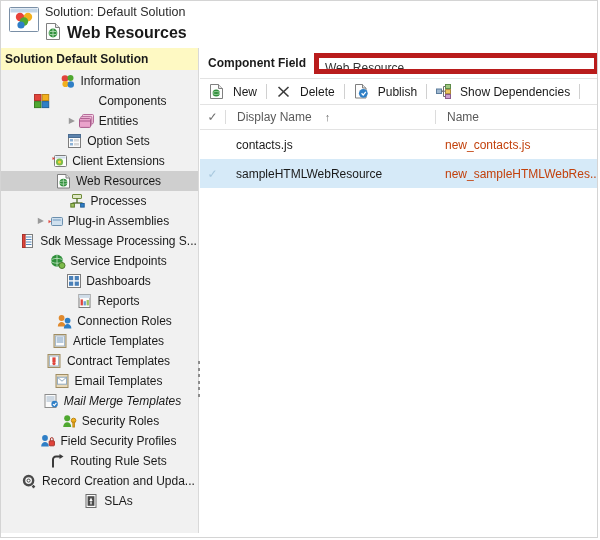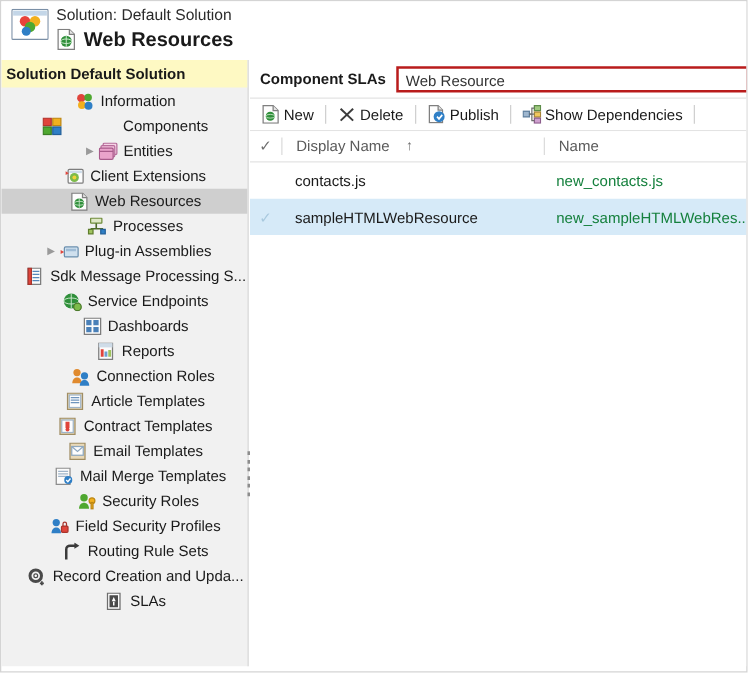--- a/index.html
+++ b/index.html
@@ -147,21 +147,21 @@
     font-size: 12px;
     font-weight: bold;
     color: #1a1a1a;
     white-space: nowrap;
     margin-right: 8px;
   }
   .component-type-input {
     flex: 1;
     height: 21px;
     line-height: 21px;
-    border: 2px solid #b91c1c;
+    border: 5px solid #b91c1c;
     background: #ffffff;
     font-size: 12px;
     color: #333333;
     padding-left: 6px;
     box-sizing: border-box;
     white-space: nowrap;
     overflow: hidden;
   }
 
   .toolbar {
@@ -169,21 +169,21 @@
     border-top: 1px solid #e3e3e3;
     border-bottom: 1px solid #e3e3e3;
     display: flex;
     align-items: center;
     background: #ffffff;
     box-sizing: border-box;
   }
   .tb-btn {
     display: flex;
     align-items: center;
-    gap: 3px;
+    gap: 9px;
     padding: 0 9px;
     height: 25px;
     font-size: 12px;
     color: #1a1a1a;
     white-space: nowrap;
     cursor: default;
   }
   .tb-sep {
     width: 1px; height: 15px;
     background: #d0d0d0;
@@ -239,21 +239,21 @@
     padding-left: 11px;
     box-sizing: border-box;
     color: #1a1a1a;
     white-space: nowrap;
     overflow: hidden;
   }
   .cell-name {
     flex: 1;
     padding-left: 11px;
     box-sizing: border-box;
-    color: #15803d;
+    color: #c2410c;
     white-space: nowrap;
     overflow: hidden;
   }
   .row-check {
     width: 25px; flex: 0 0 25px;
     display: flex; align-items: center; justify-content: center;
     color: #a9c9de;
     font-size: 12px;
   }
   .check-glyph { color: #6f6f6f; font-size: 12px; }
@@ -318,20 +318,32 @@
               <rect x="3.5" y="0.5" width="11" height="9" rx="1" fill="#f6d4e6" stroke="#b76d9b"></rect>
               <rect x="1.8" y="2.4" width="11" height="9" rx="1" fill="#f2bcd9" stroke="#b76d9b"></rect>
               <rect x="0.5" y="4.4" width="11" height="9" rx="1" fill="#eaa3cb" stroke="#a85b8b"></rect>
               <line x1="0.5" y1="7" x2="11.5" y2="7" stroke="#a85b8b"></line>
             </svg></span>
           <span class="tree-label">Entities</span>
         </div>
         <div class="tree-item" style="padding-left: 4px;">
           <span class="expander"></span>
           <span class="tree-icon"><svg width="16" height="15" viewBox="0 0 16 15">
+              <rect x="1.5" y="0.5" width="12" height="13" fill="#fbfbfb" stroke="#7d7d7d"></rect>
+              <rect x="1.5" y="0.5" width="12" height="3" fill="#5c83ad" stroke="#4a6c91"></rect>
+              <rect x="3" y="5" width="3" height="2.5" fill="#8fb3d6"></rect>
+              <rect x="7" y="5" width="5" height="2.5" fill="#d8d8d8"></rect>
+              <rect x="3" y="9" width="3" height="2.5" fill="#8fb3d6"></rect>
+              <rect x="7" y="9" width="5" height="2.5" fill="#d8d8d8"></rect>
+            </svg></span>
+          <span class="tree-label">Option Sets</span>
+        </div>
+        <div class="tree-item" style="padding-left: 4px;">
+          <span class="expander"></span>
+          <span class="tree-icon"><svg width="16" height="15" viewBox="0 0 16 15">
               <rect x="2.5" y="1.5" width="12" height="11" rx="1" fill="#fdfdfd" stroke="#7d7d7d"></rect>
               <rect x="3.5" y="2.5" width="10" height="2" fill="#cddcea"></rect>
               <circle cx="7.5" cy="8" r="3.6" fill="#7dbb4a"></circle>
               <circle cx="7.5" cy="8" r="1.6" fill="#f2d23a"></circle>
               <path d="M0.5 3 l2.5 1.5 l-2.5 1.5 z" fill="#e0443b"></path>
             </svg></span>
           <span class="tree-label">Client Extensions</span>
         </div>
         <div class="tree-item selected" style="padding-left: 4px;">
           <span class="expander"></span>
@@ -441,21 +453,21 @@
         </div>
         <div class="tree-item" style="padding-left: 4px;">
           <span class="expander"></span>
           <span class="tree-icon"><svg width="16" height="15" viewBox="0 0 16 15">
               <rect x="1" y="0.5" width="12" height="13" fill="#e9d9b8" stroke="#a08d63"></rect>
               <rect x="2.4" y="3.2" width="9.2" height="7" fill="#fdfdfd" stroke="#8fa8bf"></rect>
               <path d="M2.4 3.2 L7 7.2 L11.6 3.2" fill="none" stroke="#8fa8bf"></path>
             </svg></span>
           <span class="tree-label">Email Templates</span>
         </div>
-        <div class="tree-item" style="padding-left: 12px;">
+        <div class="tree-item" style="padding-left: 12px; font-style: italic;">
           <span class="expander"></span>
           <span class="tree-icon"><svg width="16" height="15" viewBox="0 0 16 15">
               <rect x="1" y="0.5" width="11" height="13" fill="#fbfbfb" stroke="#8d8d8d"></rect>
               <line x1="2.5" y1="3" x2="10.5" y2="3" stroke="#9fb4c9"></line>
               <line x1="2.5" y1="5" x2="10.5" y2="5" stroke="#9fb4c9"></line>
               <line x1="2.5" y1="7" x2="10.5" y2="7" stroke="#9fb4c9"></line>
               <circle cx="10.6" cy="10" r="3.2" fill="#2f7fc6"></circle>
               <path d="M9 10 l1.3 1.4 l2.1 -2.6" fill="none" stroke="#ffffff" stroke-width="1.1"></path>
             </svg></span>
           <span class="tree-label">Mail Merge Templates</span>
@@ -516,21 +528,21 @@
     <div class="grip-dot"></div>
     <div class="grip-dot"></div>
     <div class="grip-dot"></div>
     <div class="grip-dot"></div>
     <div class="grip-dot"></div>
   </div>
 
   <div class="main">
 
     <div class="component-type-bar">
-      <span class="component-type-label">Component SLAs</span>
+      <span class="component-type-label">Component Field</span>
       <div class="component-type-input" title="Select component type">Web Resource</div>
     </div>
 
     <div class="toolbar">
       <div class="tb-btn">
         <span class="tb-icon">
           <svg width="15" height="15" viewBox="0 0 15 15">
             <path d="M1.5 0.5 h8 l4 4 v10 h-12 z" fill="#fdfdfd" stroke="#7f7f7f"></path>
             <path d="M9.5 0.5 v4 h4" fill="#e4e4e4" stroke="#7f7f7f"></path>
             <circle cx="7.2" cy="9" r="3.6" fill="#2f8f3a"></circle>

